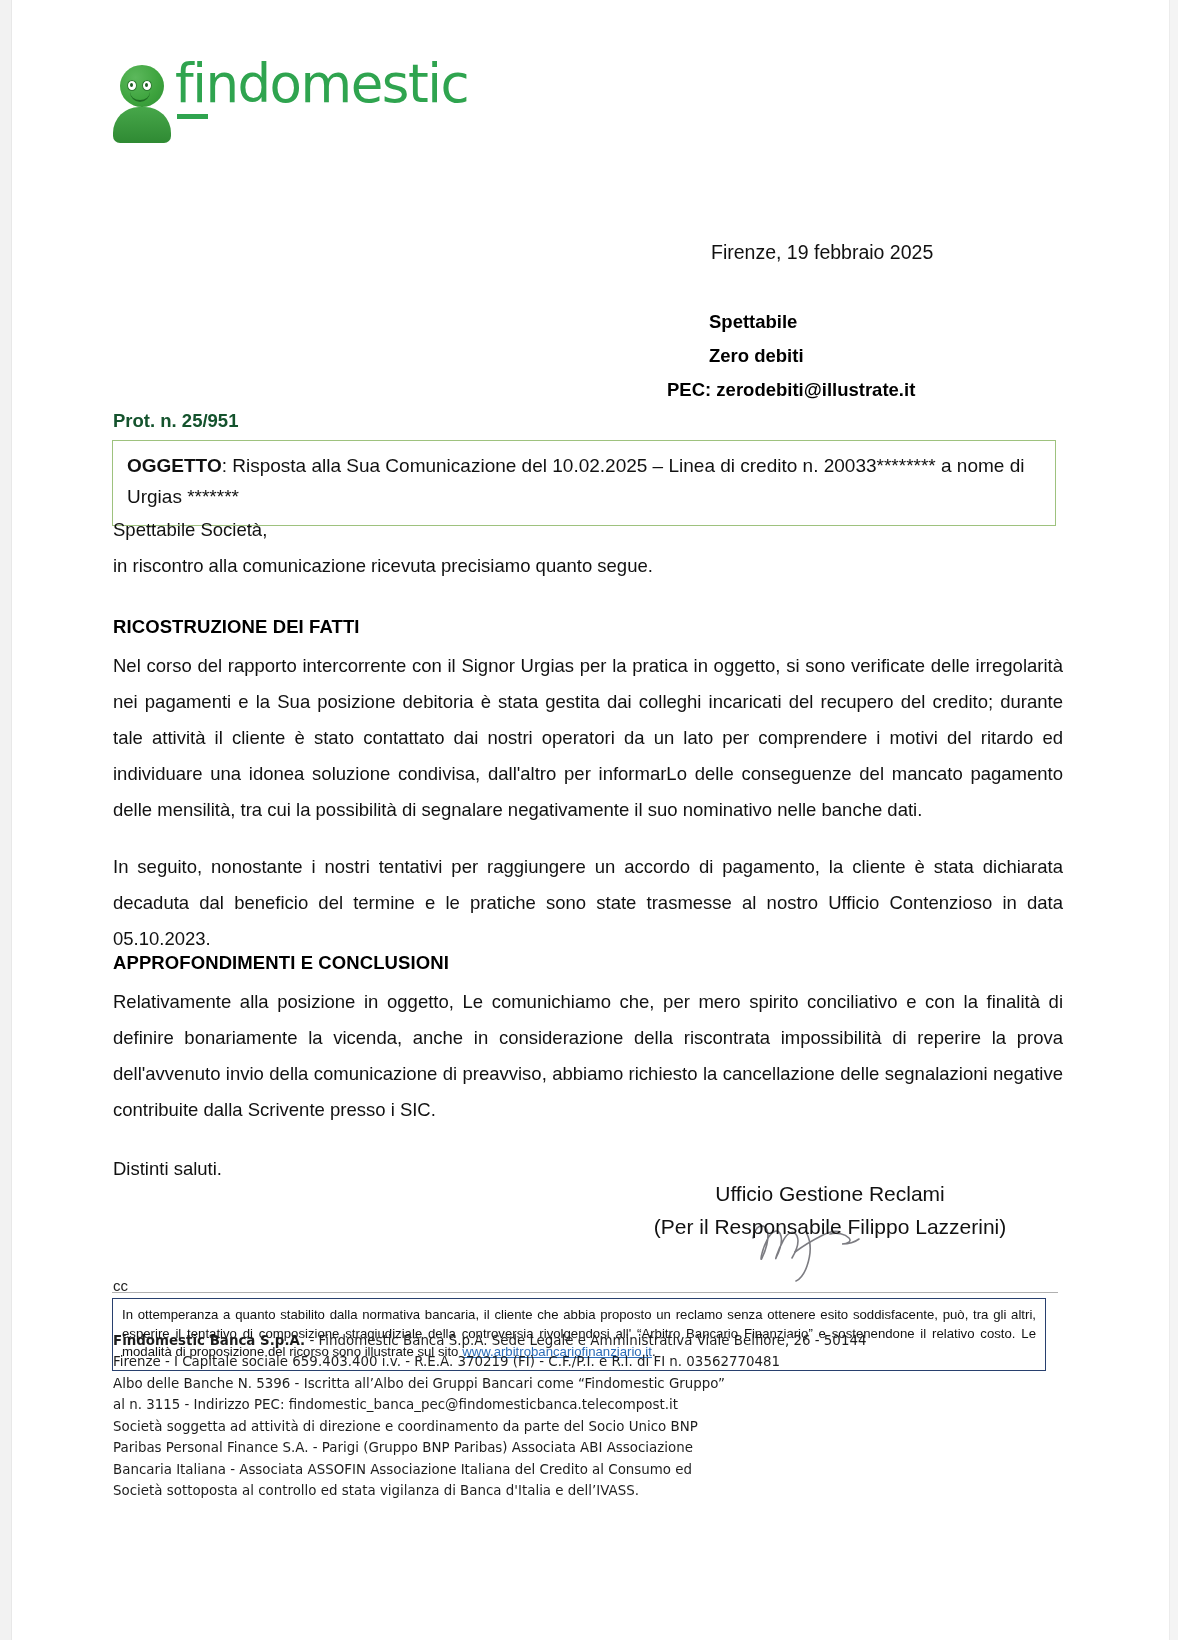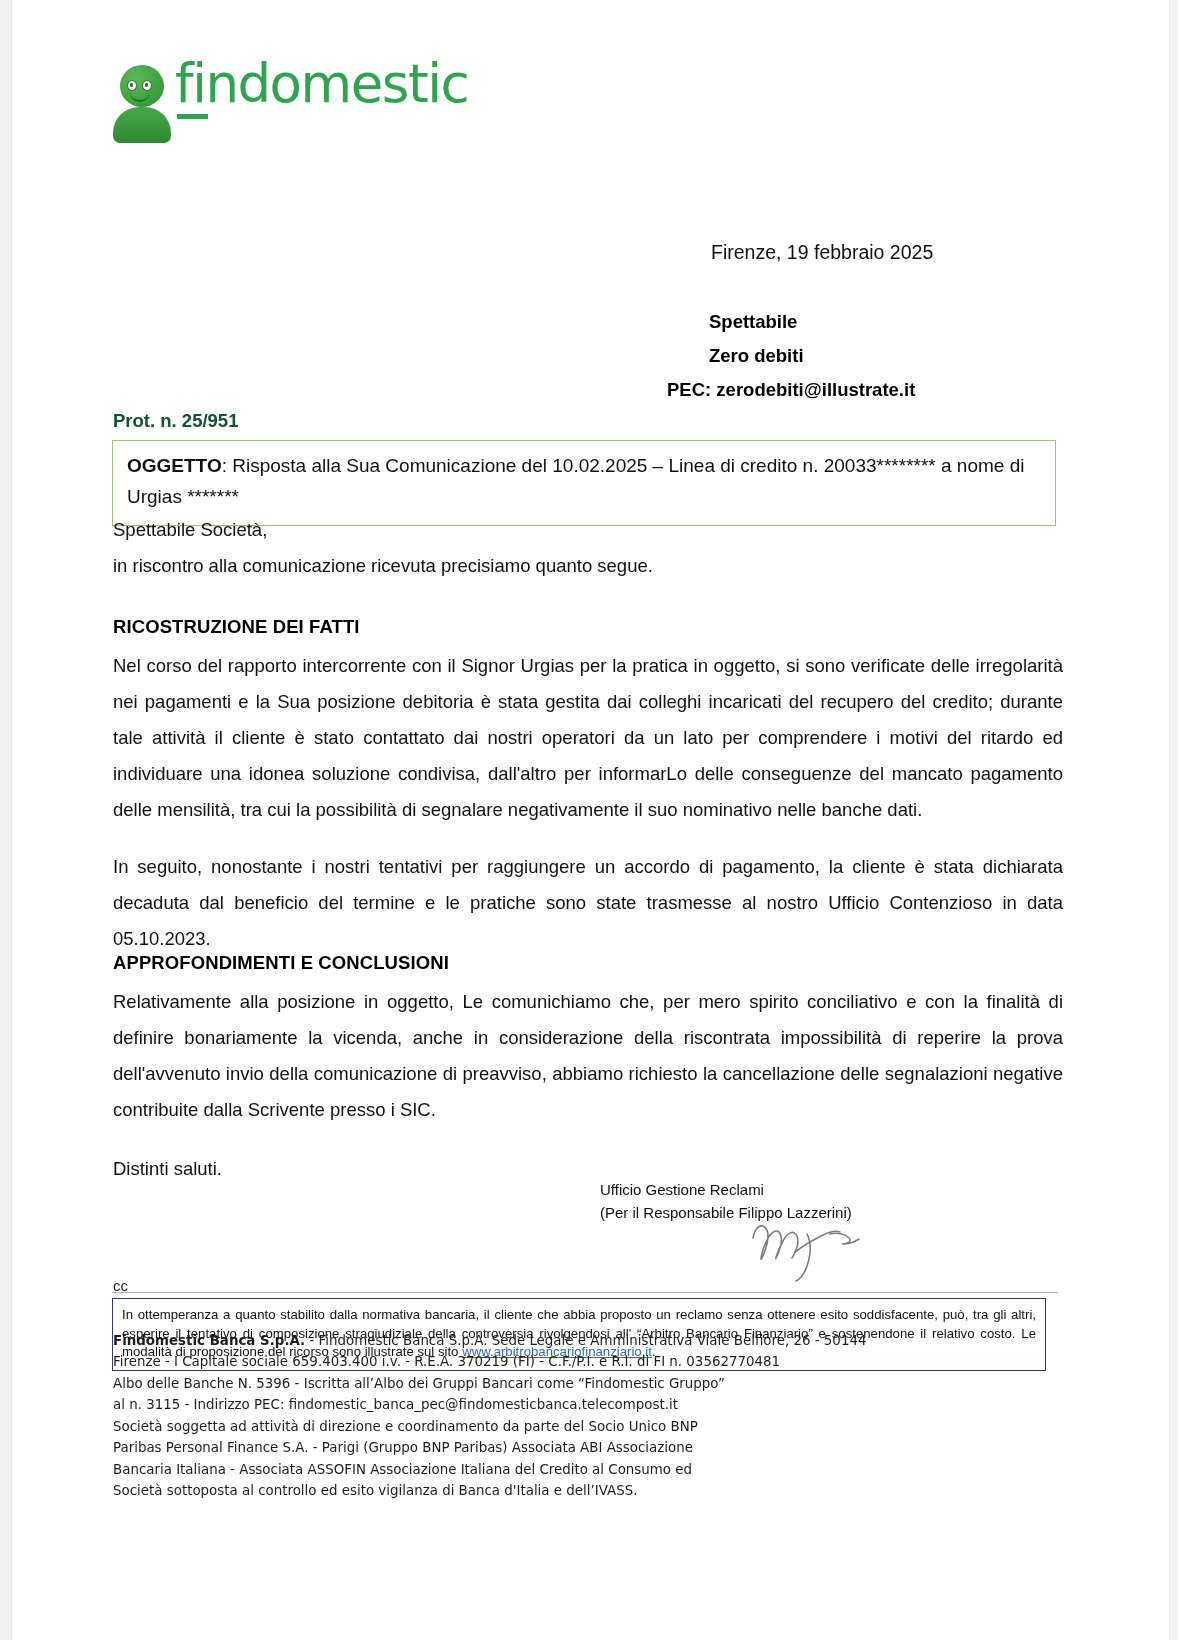--- a/index.html
+++ b/index.html
@@ -204,21 +204,22 @@
     color: #000;
     letter-spacing: 0.1px;
   }
 
   
   .sig-block {
     position: absolute;
     left: 600px;
     top: 1178px;
     width: 460px;
-    font-size: 15px;
+    text-align: center;
+    font-size: 21px;
     color: #111;
     line-height: 1.55;
     z-index: 2;
   }
   .signature-img {
     position: absolute;
     left: 745px;
     top: 1208px;
     width: 130px;
     height: 75px;
@@ -341,16 +342,16 @@
   </div>
 
   <div class="legal">
     <div><b>Findomestic Banca S.p.A.</b><span> - Findomestic Banca S.p.A. Sede Legale e Amministrativa Viale Belfiore, 26 - 50144</span></div>
     <div>Firenze - I Capitale sociale 659.403.400 i.v. - R.E.A. 370219 (FI) - C.F./P.I. e R.I. di FI n. 03562770481</div>
     <div>Albo delle Banche N. 5396 - Iscritta all’Albo dei Gruppi Bancari come “Findomestic Gruppo”</div>
     <div>al n. 3115 - Indirizzo PEC: findomestic_banca_pec@findomesticbanca.telecompost.it</div>
     <div>Società soggetta ad attività di direzione e coordinamento da parte del Socio Unico BNP</div>
     <div>Paribas Personal Finance S.A. - Parigi (Gruppo BNP Paribas) Associata ABI Associazione</div>
     <div>Bancaria Italiana - Associata ASSOFIN Associazione Italiana del Credito al Consumo ed</div>
-    <div>Società sottoposta al controllo ed esito vigilanza di Banca d'Italia e dell’IVASS.</div>
+    <div>Società sottoposta al controllo ed stata vigilanza di Banca d'Italia e dell’IVASS.</div>
   </div>
 
 </div>
 
 </body></html>

